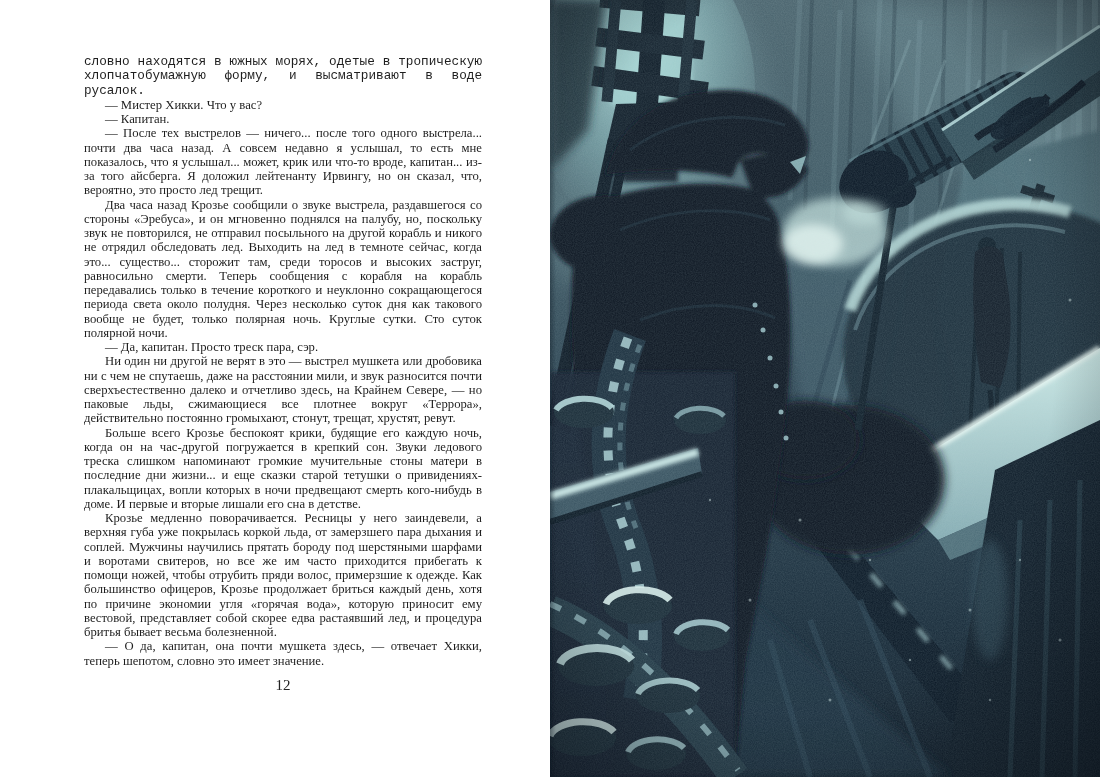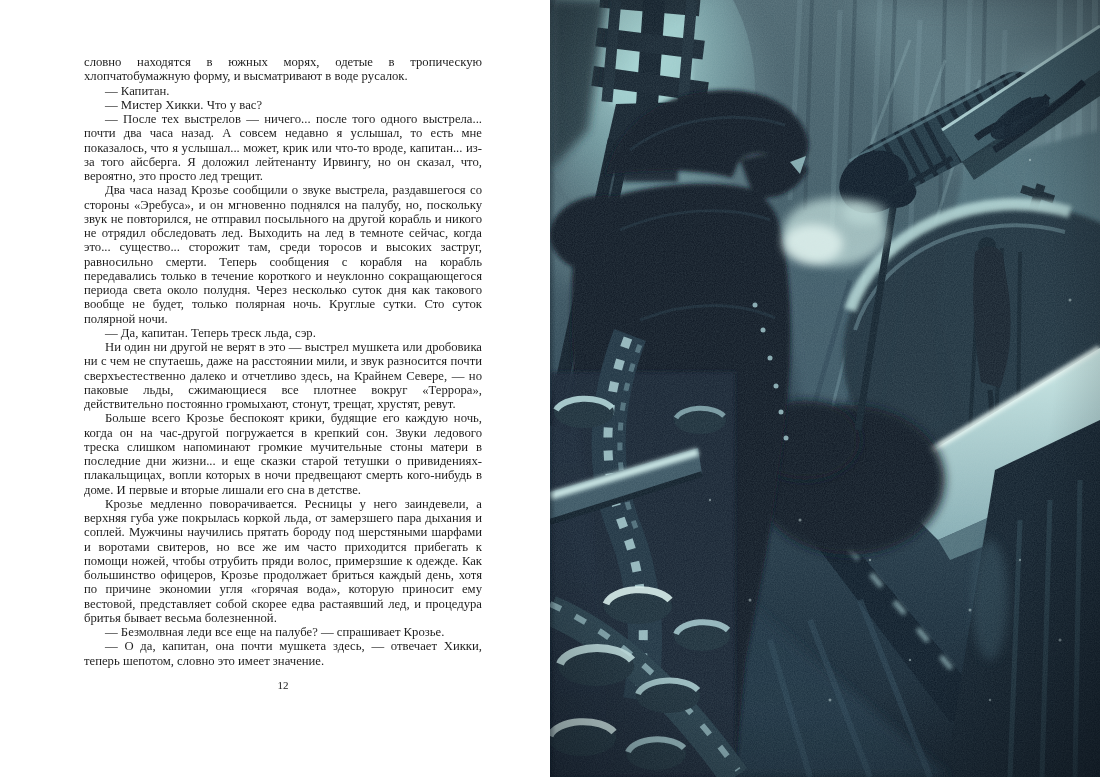--- a/index.html
+++ b/index.html
@@ -10,46 +10,45 @@
     overflow:hidden;
     font-family:"Liberation Serif","DejaVu Serif",serif;
   }
   .spread{position:absolute;inset:0;}
   .left-page{
     position:absolute;left:84px;top:55px;width:398px;
     font-size:12.7px;line-height:14.25px;
     color:#1e1e1e;text-align:justify;
   }
   .left-page p{margin:0;text-indent:21px;}
-  .left-page p.first{text-indent:0;}
+  .left-page p.first{text-indent:0;font-family:Liberation Mono, monospace;}
   .page-number{
     margin-top:10px;text-align:center;text-indent:0;
-    font-size:11px;color:#222;
+    font-size:15px;color:#222;
   }
   .illustration{
     position:absolute;left:550px;top:0;width:550px;height:777px;
   }
   .illustration svg{display:block;width:550px;height:777px;}
 </style>
 </head>
 <body>
 
 <div class="spread">
 
   <div class="left-page">
     <p class="first">словно находятся в южных морях, одетые в тропическую хлопчатобумажную форму, и высматривают в воде русалок.</p>
+    <p>— Мистер Хикки. Что у вас?</p>
     <p>— Капитан.</p>
-    <p>— Мистер Хикки. Что у вас?</p>
     <p>— После тех выстрелов — ничего... после того одного выстрела... почти два часа назад. А совсем недавно я услышал, то есть мне показалось, что я услышал... может, крик или что-то вроде, капитан... из-за того айсберга. Я доложил лейтенанту Ирвингу, но он сказал, что, вероятно, это просто лед трещит.</p>
     <p>Два часа назад Крозье сообщили о звуке выстрела, раздавшегося со стороны «Эребуса», и он мгновенно поднялся на палубу, но, поскольку звук не повторился, не отправил посыльного на другой корабль и никого не отрядил обследовать лед. Выходить на лед в темноте сейчас, когда это... существо... сторожит там, среди торосов и высоких заструг, равносильно смерти. Теперь сообщения с корабля на корабль передавались только в течение короткого и неуклонно сокращающегося периода света около полудня. Через несколько суток дня как такового вообще не будет, только полярная ночь. Круглые сутки. Сто суток полярной ночи.</p>
-    <p>— Да, капитан. Теперь треск льда, сэр.</p>
+    <p>— Да, капитан. Просто треск пара, сэр.</p>
     <p>Ни один ни другой не верят в это — выстрел мушкета или дробовика ни с чем не спутаешь, даже на расстоянии мили, и звук разносится почти сверхъестественно далеко и отчетливо здесь, на Крайнем Севере, — но паковые льды, сжимающиеся все плотнее вокруг «Террора», действительно постоянно громыхают, стонут, трещат, хрустят, ревут.</p>
     <p>Больше всего Крозье беспокоят крики, будящие его каждую ночь, когда он на час-другой погружается в крепкий сон. Звуки ледового треска слишком напоминают громкие мучительные стоны матери в последние дни жизни... и еще сказки старой тетушки о привидениях-плакальщицах, вопли которых в ночи предвещают смерть кого-нибудь в доме. И первые и вторые лишали его сна в детстве.</p>
     <p>Крозье медленно поворачивается. Ресницы у него заиндевели, а верхняя губа уже покрылась коркой льда, от замерзшего пара дыхания и соплей. Мужчины научились прятать бороду под шерстяными шарфами и воротами свитеров, но все же им часто приходится прибегать к помощи ножей, чтобы отрубить пряди волос, примерзшие к одежде. Как большинство офицеров, Крозье продолжает бриться каждый день, хотя по причине экономии угля «горячая вода», которую приносит ему вестовой, представляет собой скорее едва растаявший лед, и процедура бритья бывает весьма болезненной.</p>
-    <p>— Безмолвная леди все еще на палубе? — спрашивает Крозье.</p>
     <p>— О да, капитан, она почти мушкета здесь, — отвечает Хикки, теперь шепотом, словно это имеет значение.</p>
     <div class="page-number">12</div>
   </div>
 
   <div class="illustration">
     <svg viewBox="0 0 550 777" xmlns="http://www.w3.org/2000/svg">
       <defs>
         <linearGradient id="bg" x1="0" y1="0" x2="0" y2="1">
           <stop offset="0" stop-color="#4b646e"></stop>
           <stop offset="0.3" stop-color="#3d5763"></stop>

